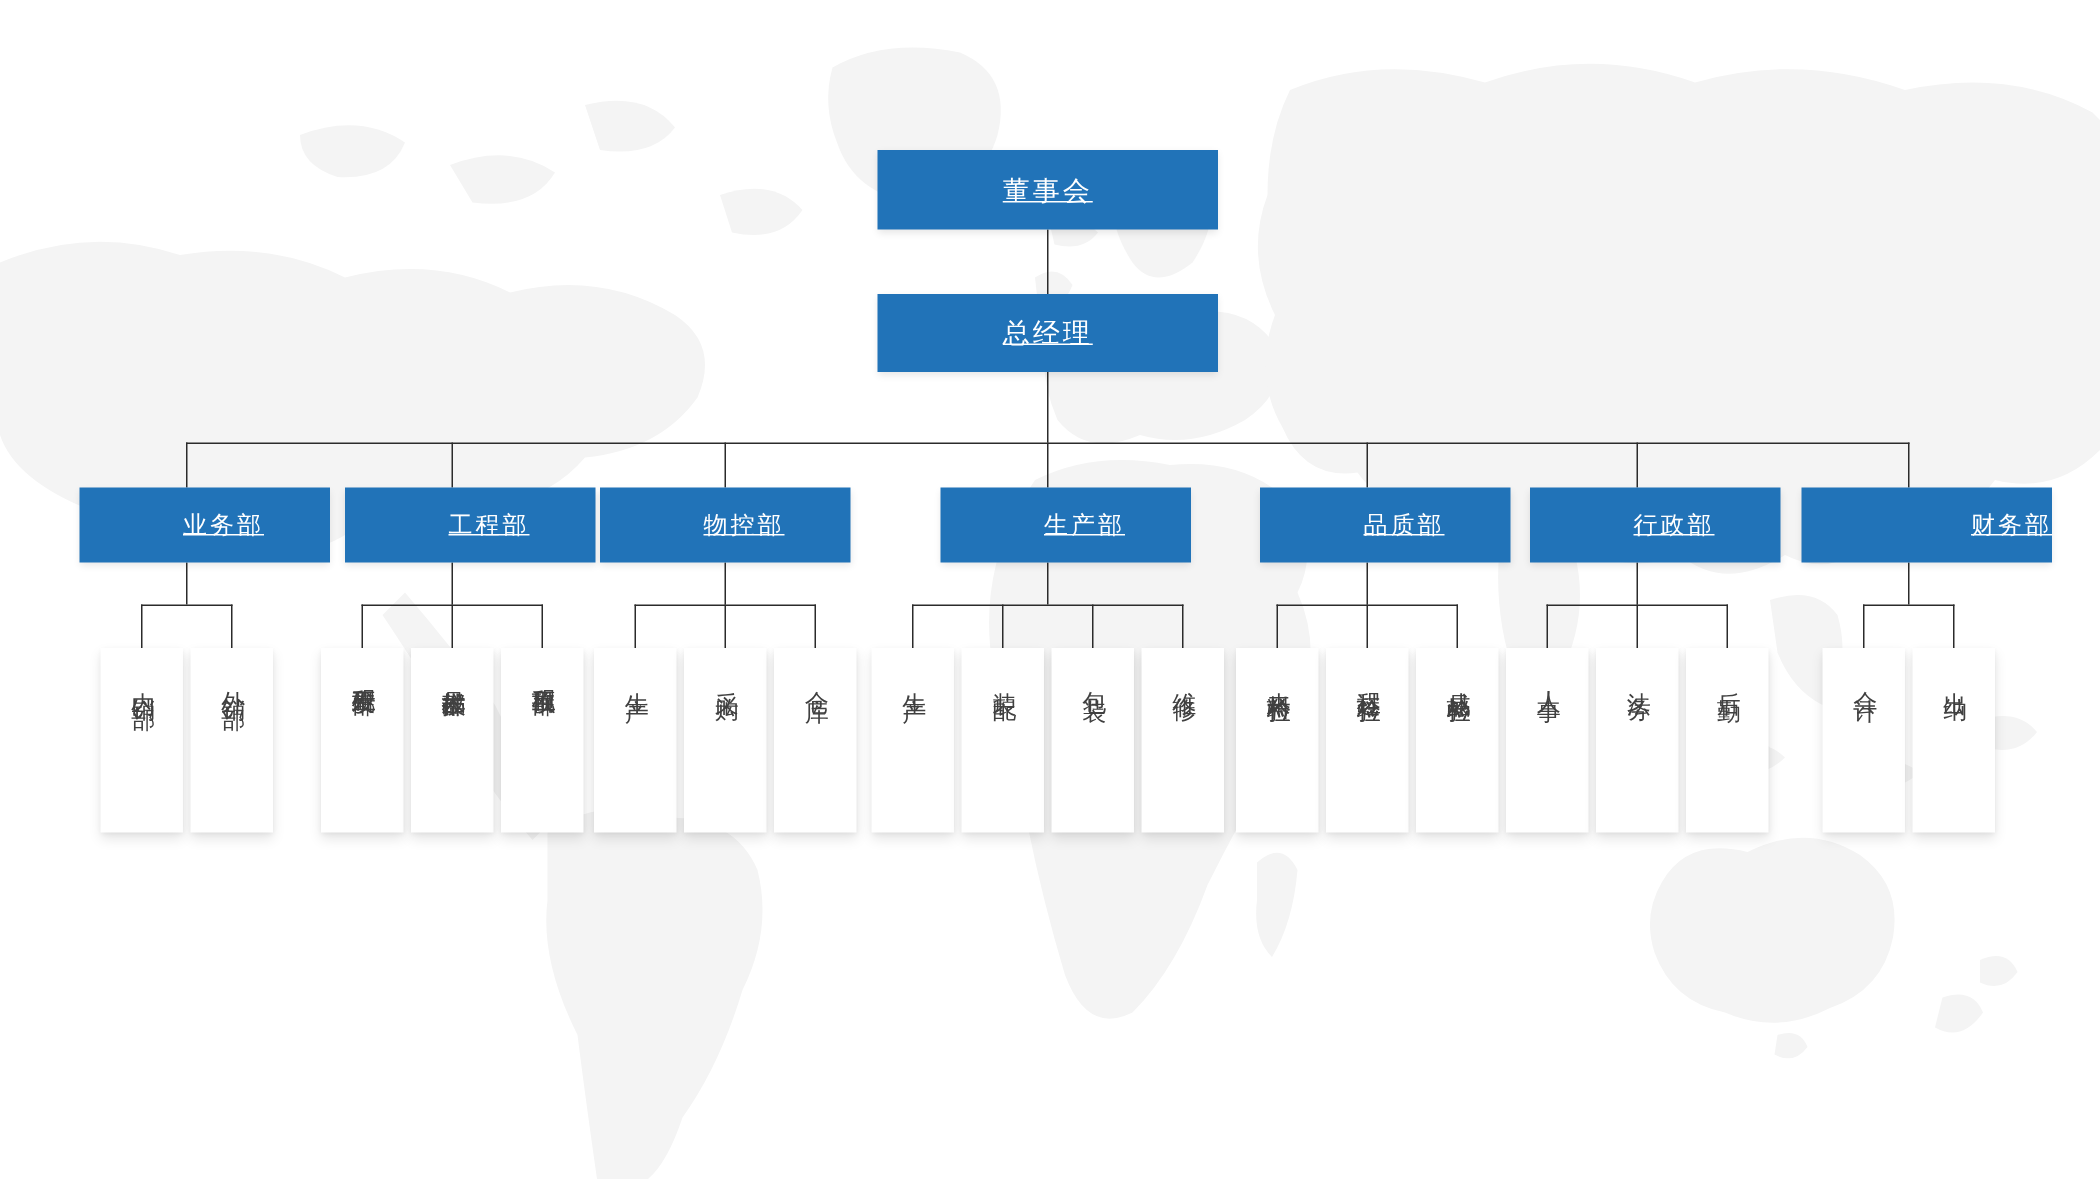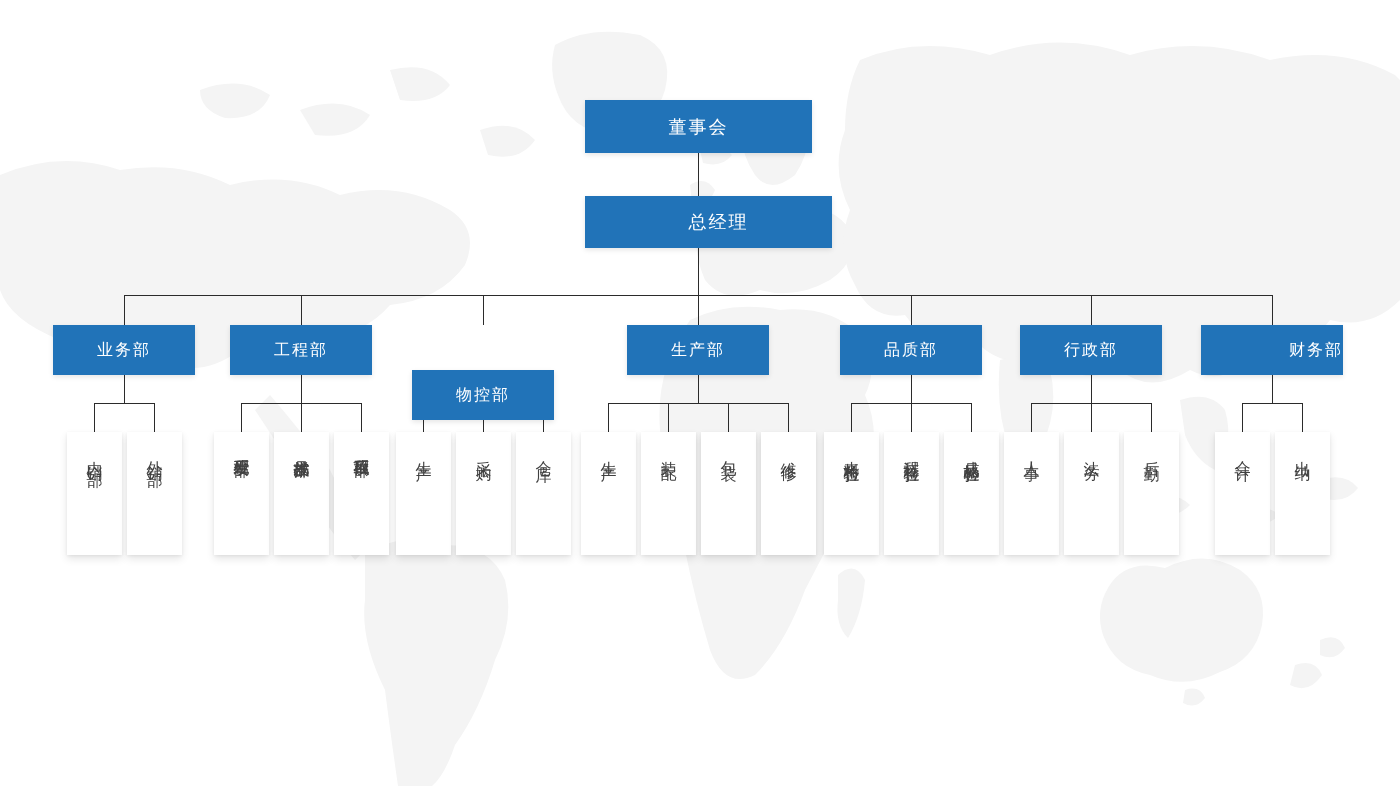--- a/index.html
+++ b/index.html
@@ -30,24 +30,25 @@
   .node-blue {
     position: absolute;
     background: var(--blue, #2173b8);
     color: var(--node-text, #ffffff);
     display: flex;
     align-items: center;
     justify-content: center;
     letter-spacing: 2px;
     z-index: 2;
     box-shadow: 0 2px 5px rgba(0,0,0,0.10);
+    text-decoration: underline;
   }
   .node-root { left: 585px; top: 100px; width: 227px; height: 53px; font-size: 18px; }
-  .node-gm   { left: 585px; top: 196px; width: 227px; height: 52px; font-size: 18px; padding-left: 20px; }
-  .node-dept { top: 325px; width: 142px; height: 50px; font-size: 16px; }
+  .node-gm   { left: 585px; top: 196px; width: 227px; height: 52px; font-size: 18px; }
+  .node-dept { top: 325px; width: 142px; height: 50px; font-size: 16px; padding-left: 25px; }
   .child-box {
     position: absolute;
     top: 432px;
     width: 55px;
     height: 123px;
     background: var(--child-bg, #ffffff);
     box-shadow: 0 4px 8px rgba(0,0,0,0.10), 0 1px 3px rgba(0,0,0,0.06);
     display: flex;
     justify-content: center;
     align-items: flex-start;
@@ -155,21 +156,21 @@
       </div>
       <div class="line vline" style="left: 301px; top: 403px; height: 29px;"></div>
       <div class="child-box" style="left: 274px;">
         <span class="child-label vspace-none">样品技术部</span>
       </div>
       <div class="line vline" style="left: 361px; top: 403px; height: 29px;"></div>
       <div class="child-box" style="left: 334px;">
         <span class="child-label vspace-none">项目工程部</span>
       </div>
       <div class="line vline" style="left: 483px; top: 295px; height: 30px;"></div>
-      <div class="node-blue node-dept" style="left: 412px; margin-top: 45px;">
+      <div class="node-blue node-dept" style="left: 400px;">
         <span>物控部</span>
       </div>
       <div class="line vline" style="left: 483px; top: 375px; height: 28px;"></div>
       <div class="line hline" style="left: 423px; top: 403px; width: 121px;"></div>
       <div class="line vline" style="left: 423px; top: 403px; height: 29px;"></div>
       <div class="child-box" style="left: 396px;">
         <span class="child-label vspace-wide">生产</span>
       </div>
       <div class="line vline" style="left: 483px; top: 403px; height: 29px;"></div>
       <div class="child-box" style="left: 456px;">

